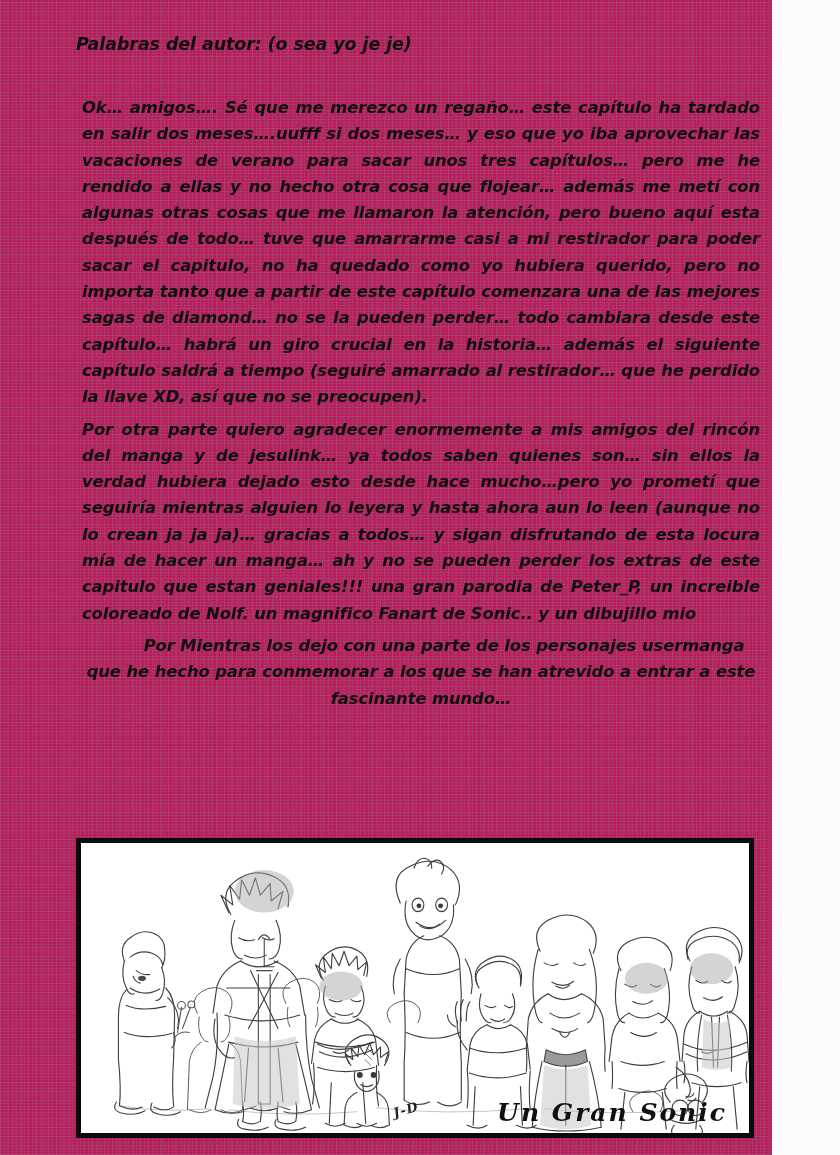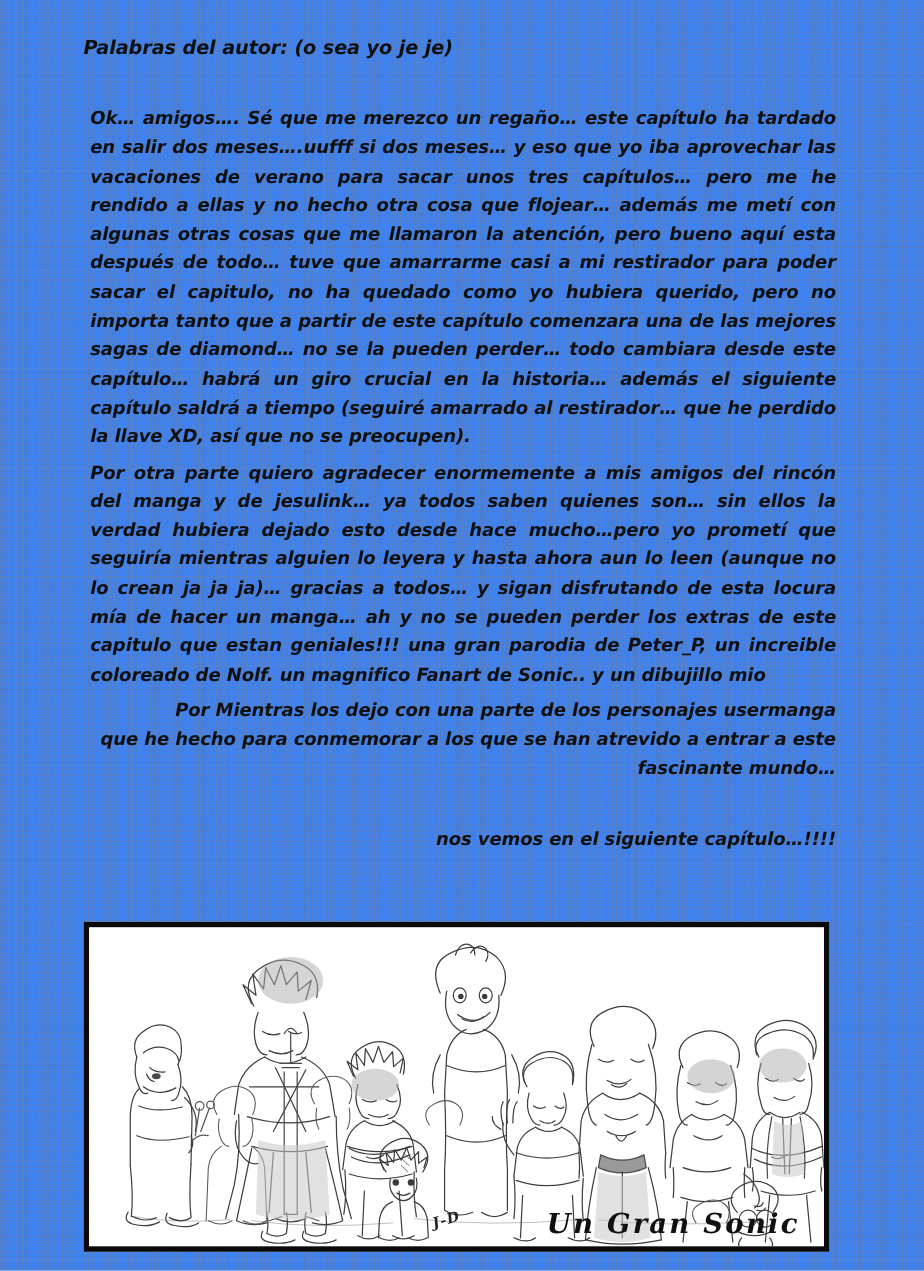--- a/index.html
+++ b/index.html
@@ -11,23 +11,23 @@
     width: 840px;
     height: 1155px;
     overflow: hidden;
     background-color: #fbfbfb;
     font-family: "DejaVu Sans", sans-serif;
   }
 
   
   #page {
     position: relative;
-    width: 840px;
+    width: 772px;
     height: 1155px;
-    background-color: #3b82f6;
+    background-color: #be185d;
     overflow: hidden;
   }
 
   .tex {
     position: absolute;
     inset: 0;
     pointer-events: none;
   }
   
   .tex-v {
@@ -115,21 +115,21 @@
     width: 690px;
     font-size: 16.4px;
     line-height: 26.3px;
   }
 
   .para {
     margin: 6px;
     text-align: justify;
     text-justify: inter-word;
   }
-  .para.noj { text-align: right; font-style: italic; }
+  .para.noj { text-align: center; font-style: italic; }
   .para.indent { text-indent: 46px; }
 
   .gap-line { height: 26.3px; }
 
   
   #illustration-panel {
     position: absolute;
     left: 76px;
     top: 838px;
     width: 678px;
@@ -183,21 +183,20 @@
 
   <div id="content">
 
     <div id="author-heading" class="hand">Palabras del autor: (o sea yo je je)</div>
 
     <div id="body-text">
       <p class="para hand">Ok… amigos…. Sé que me merezco un regaño… este capítulo ha tardado en salir dos meses….uufff si dos meses… y eso que yo iba aprovechar las vacaciones de verano para sacar unos tres capítulos… pero me he rendido a ellas y no hecho otra cosa que flojear… además me metí con algunas otras cosas que me llamaron la atención, pero bueno aquí esta después de todo… tuve que amarrarme casi a mi restirador para poder sacar el capitulo, no ha quedado como yo hubiera querido, pero no importa tanto que a partir de este capítulo comenzara una de las mejores sagas de diamond… no se la pueden perder… todo cambiara desde este capítulo… habrá un giro crucial en la historia… además el siguiente capítulo saldrá a tiempo (seguiré amarrado al restirador… que he perdido la llave XD, así que no se preocupen).</p>
       <p class="para hand">Por otra parte quiero agradecer enormemente a mis amigos del rincón del manga y de jesulink… ya todos saben quienes son… sin ellos la verdad hubiera dejado esto desde hace mucho…pero yo prometí que seguiría mientras alguien lo leyera y hasta ahora aun lo leen (aunque no lo crean ja ja ja)… gracias a todos… y sigan disfrutando de esta locura mía de hacer un manga… ah y no se pueden perder los extras de este capitulo que estan geniales!!! una gran parodia de Peter_P, un increible coloreado de Nolf. un magnifico Fanart de Sonic.. y un dibujillo mio</p>
       <p class="para noj indent hand">Por Mientras los dejo con una parte de los personajes usermanga que he hecho para conmemorar a los que se han atrevido a entrar a este fascinante mundo…</p>
       <div class="gap-line"></div>
-      <p class="para noj hand">nos vemos en el siguiente capítulo…!!!!</p>
     </div>
 
   </div>
 
   <div id="illustration-panel">
 
     <svg id="illustration-svg" viewBox="0 0 678 300" preserveAspectRatio="none">
       <rect x="0" y="0" width="678" height="300" fill="#ffffff"></rect>
       <g fill="none" stroke="#3f3f3f" stroke-width="1.15" stroke-linecap="round" stroke-linejoin="round">
 

